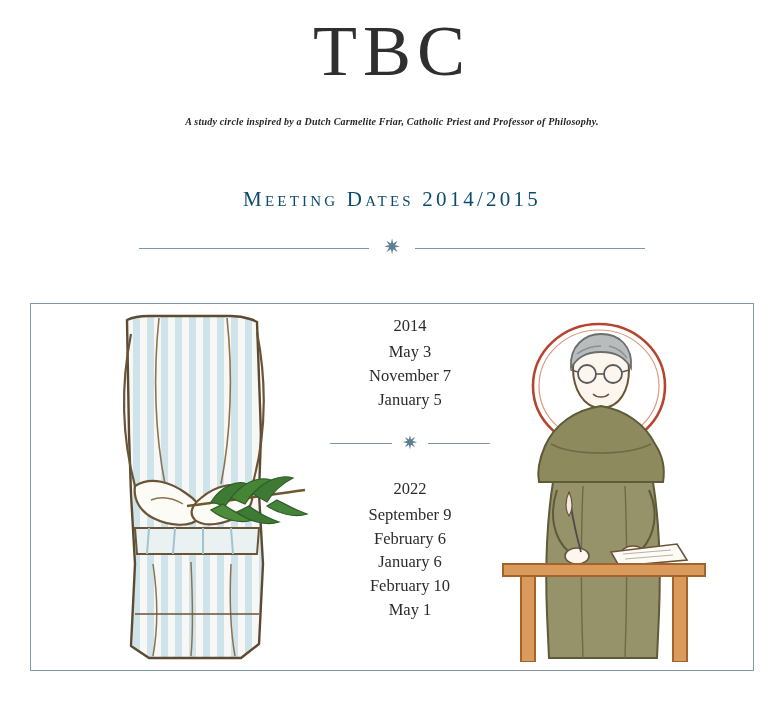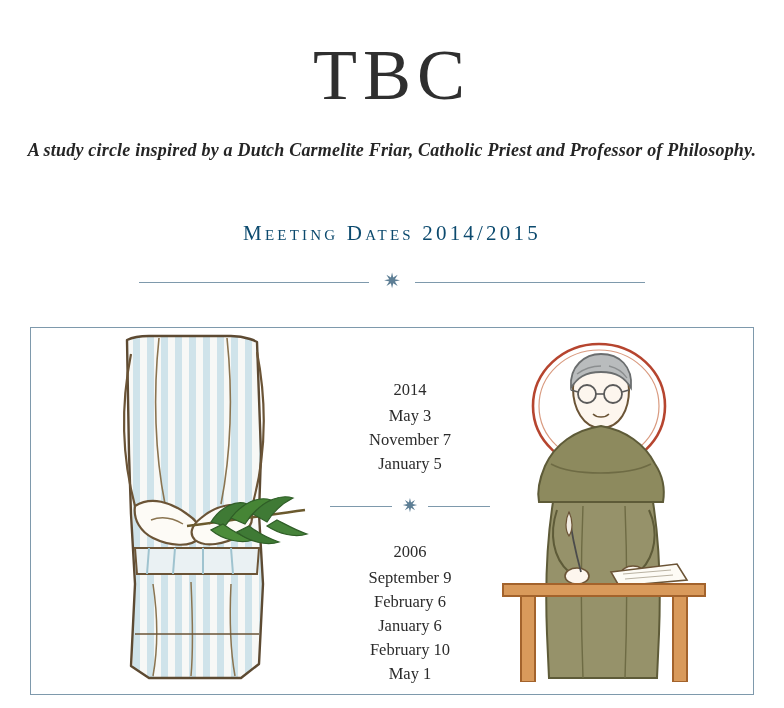--- a/index.html
+++ b/index.html
@@ -12,21 +12,20 @@
     background: #ffffff;
     font-family: "Liberation Serif", serif;
     color: #2b2b2b;
     overflow: hidden;
   }
   .page {
     position: relative;
     width: 784px;
     height: 620px;
     box-sizing: border-box;
-    margin-top: 24px;
   }
 
   
   .masthead {
     text-align: center;
     padding-top: 14px;
   }
   .site-title {
     font-family: "Liberation Serif", serif;
     font-size: 72px;
@@ -34,21 +33,21 @@
     color: #2f2f2f;
     line-height: 1.05;
     font-weight: 400;
     margin: 0;
   }
   .tagline {
     margin-top: 26px;
     font-family: "Liberation Serif", serif;
     font-style: italic;
     font-weight: bold;
-    font-size: 18px;
+    font-size: 10px;
     letter-spacing: 0.2px;
     color: #252525;
   }
 
   
   .section-heading {
     margin-top: 60px;
     text-align: center;
     font-family: "Liberation Serif", serif;
     font-size: 21px;
@@ -90,21 +89,21 @@
     box-sizing: border-box;
   }
   .inner {
     position: absolute;
     left: 60px;
     top: 10px;
     width: 626px;
     height: 348px;
     box-sizing: border-box;
     display: flex;
-    align-items: flex-end;
+    align-items: flex-start;
   }
 
   
   .art {
     position: relative;
     width: 238px;
     flex: 0 0 238px;
     overflow: hidden;
   }
   .art.right { width: 226px; flex: 0 0 226px; }
@@ -225,21 +224,21 @@
           <div>January 5</div>
         </div>
 
         <div class="mini-divider">
           <span class="rule"></span>
           <span class="star">✷</span>
           <span class="rule"></span>
         </div>
 
         <div class="dates-block">
-          <div class="year">2006</div>
+          <div class="year">2022</div>
           <div>September 9</div>
           <div>February 6</div>
           <div>January 6</div>
           <div>February 10</div>
           <div>May 1</div>
         </div>
       </div>
 
       <div class="art right">
         <svg width="226" height="348" viewBox="0 0 226 348" xmlns="http://www.w3.org/2000/svg" aria-hidden="true">

